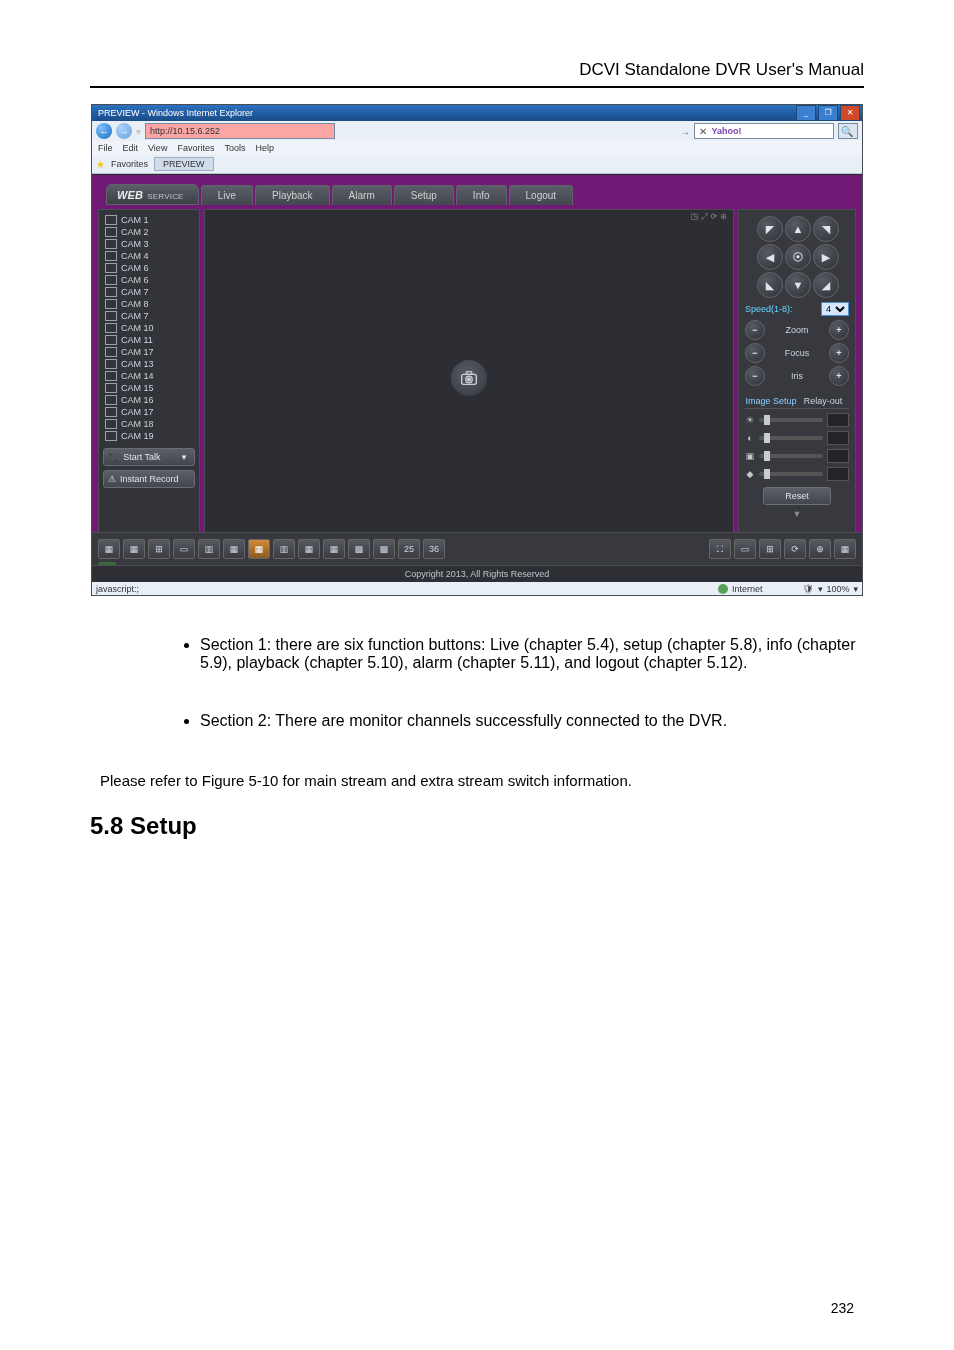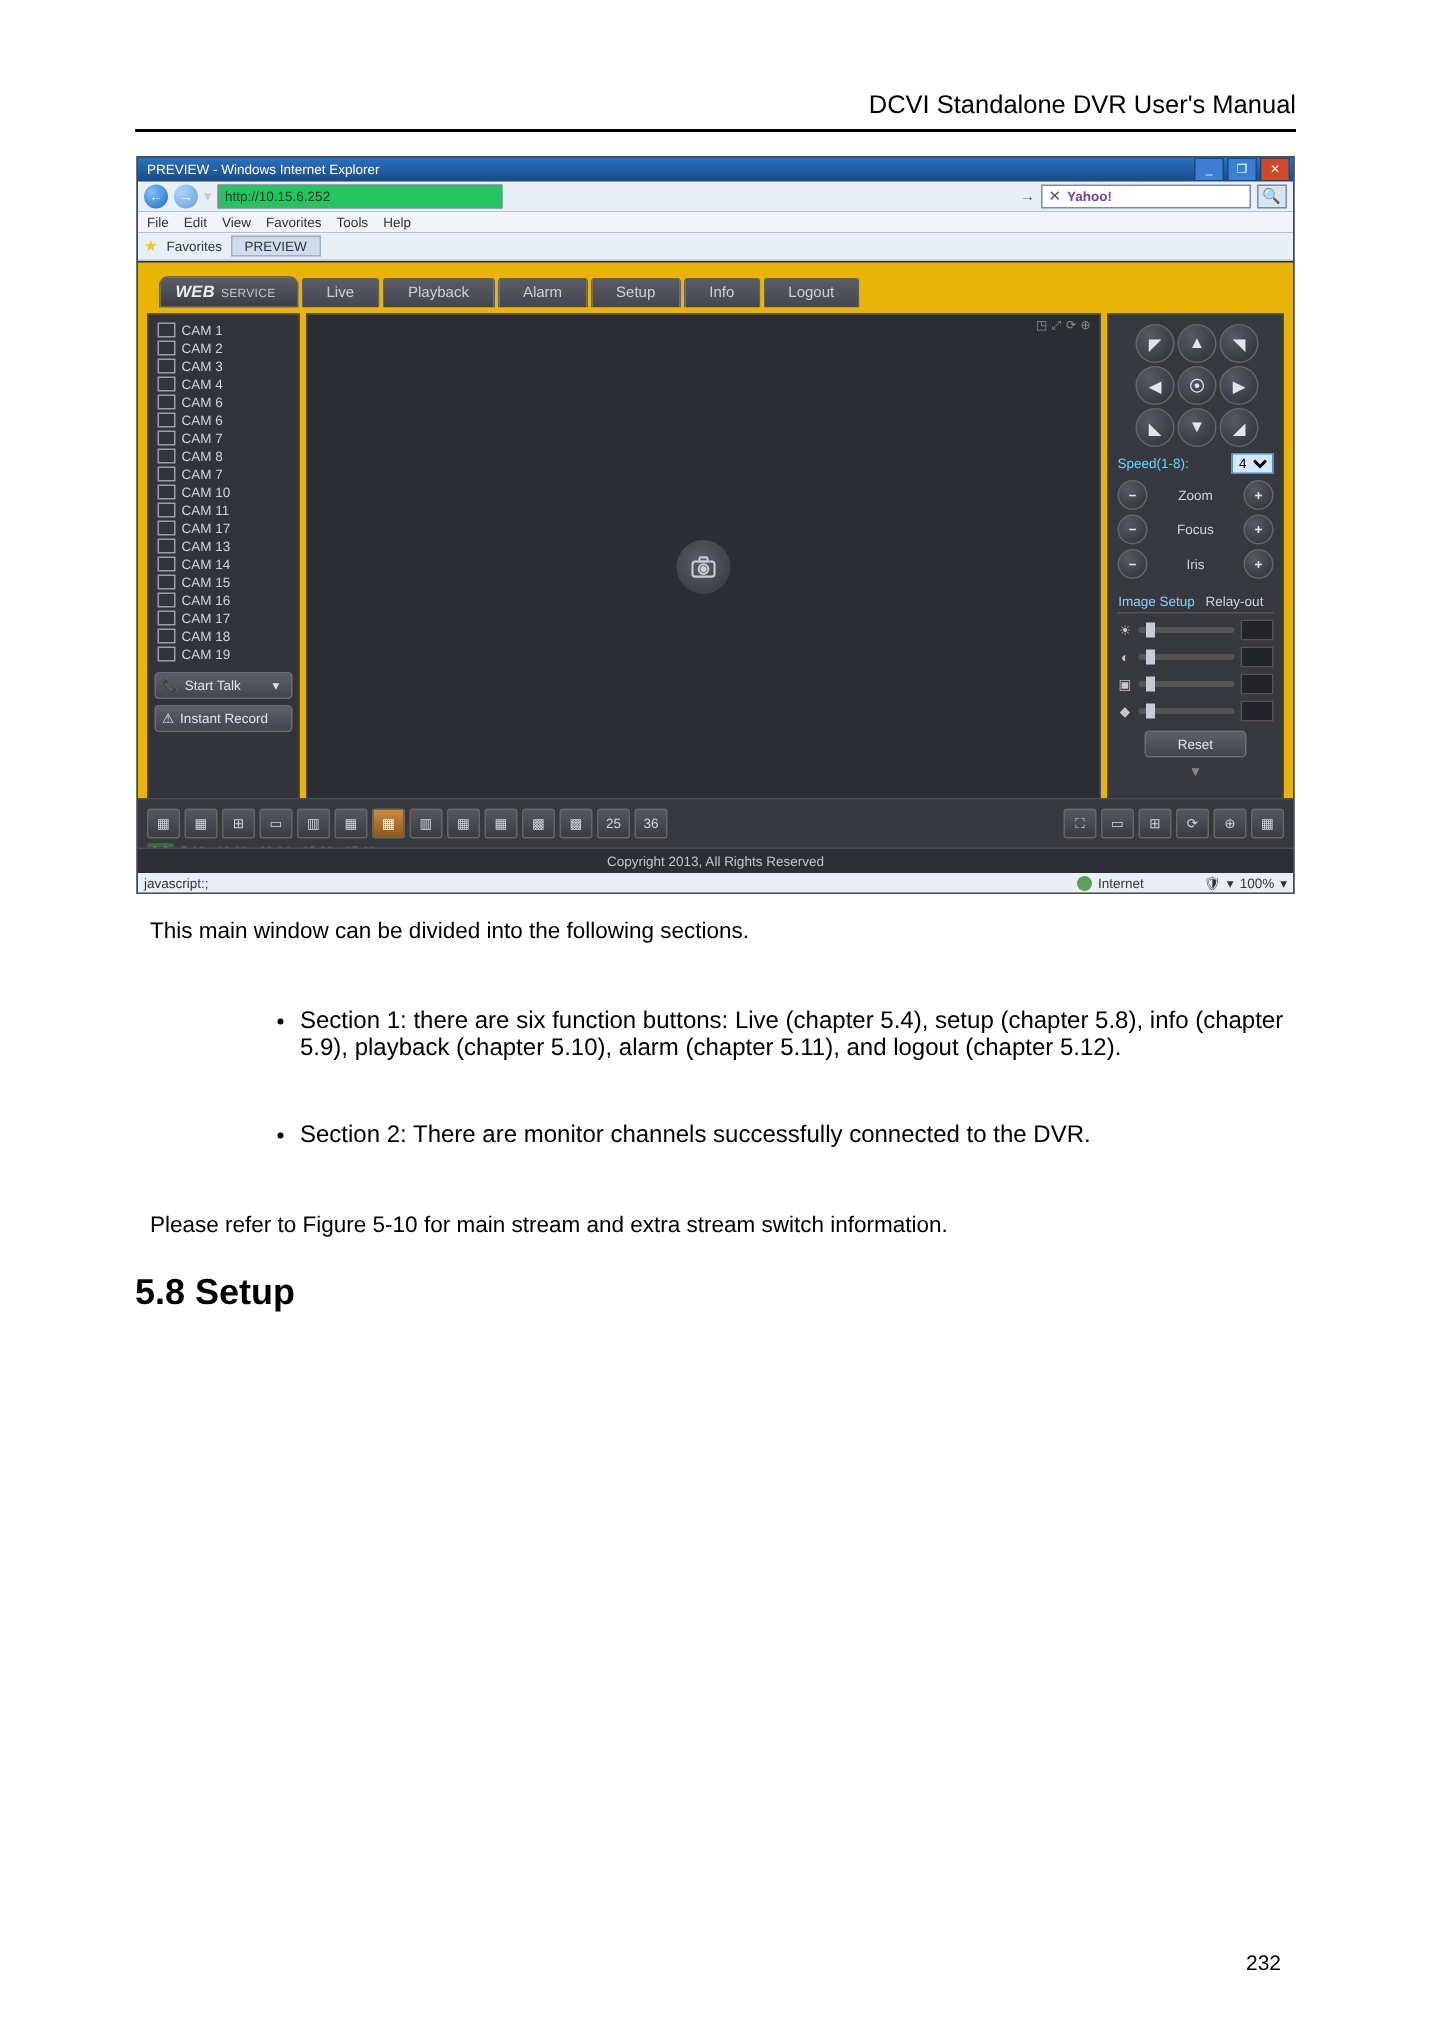--- a/index.html
+++ b/index.html
@@ -75,21 +75,21 @@
   }
   .nav-orb {
     width: 16px; height: 16px; border-radius: 50%;
     background: radial-gradient(circle at 30% 30%, #7fc0ff, #1a6fc0);
     display:flex; align-items:center; justify-content:center;
     font-size: 9px; color:#fff;
   }
   .addr-input {
     flex: 0 0 180px;
     height: 14px;
-    background: #22c55e;
+    background: #fca5a5;
     border: 1px solid #7a8aa0;
     font-size: 9px;
     padding: 0 4px;
     color: #333;
     display: flex;
     align-items: center;
   }
   .ie-addr .spacer { flex:1; }
   .search-box {
     flex: 0 0 130px;
@@ -114,21 +114,21 @@
     padding-left:4px; gap:6px; font-size:9px; color:#333;
     border-bottom:1px solid #b8c4d4;
   }
   .fav-star { color:#f5c518; font-size:10px;}
   .fav-tab { background:#d0dcec; padding:1px 8px; border:1px solid #a0b0c4;}
 
   
   .dvr {
     position:absolute;
     top:70px; left:0; right:0; bottom:13px;
-    background:#eab308;
+    background:#701a75;
   }
 
   .dvr-tabs {
     height: 30px;
     display:flex;
     align-items:flex-end;
     padding-left: 14px;
   }
   .web-badge {
     background: linear-gradient(to bottom,#5a5e68,#3c3f46);
@@ -633,21 +633,20 @@
       <div class="zoom-ind">
         <span>🛡</span>
         <span>▾</span>
         <span>100%</span>
         <span>▾</span>
       </div>
     </div>
   </div>
 
 
-  <div class="body-text">This main window can be divided into the following sections.</div>
 
   <ul class="bullets">
     <li>Section 1: there are six function buttons: Live (chapter 5.4), setup (chapter 5.8), info (chapter 5.9), playback (chapter 5.10), alarm (chapter 5.11), and logout (chapter 5.12).</li>
     <li>Section 2: There are monitor channels successfully connected to the DVR.</li>
   </ul>
 
   <div class="body-text">Please refer to Figure 5-10 for main stream and extra stream switch information.</div>
 
   <div class="section-head">5.8  Setup</div>
 </div>

